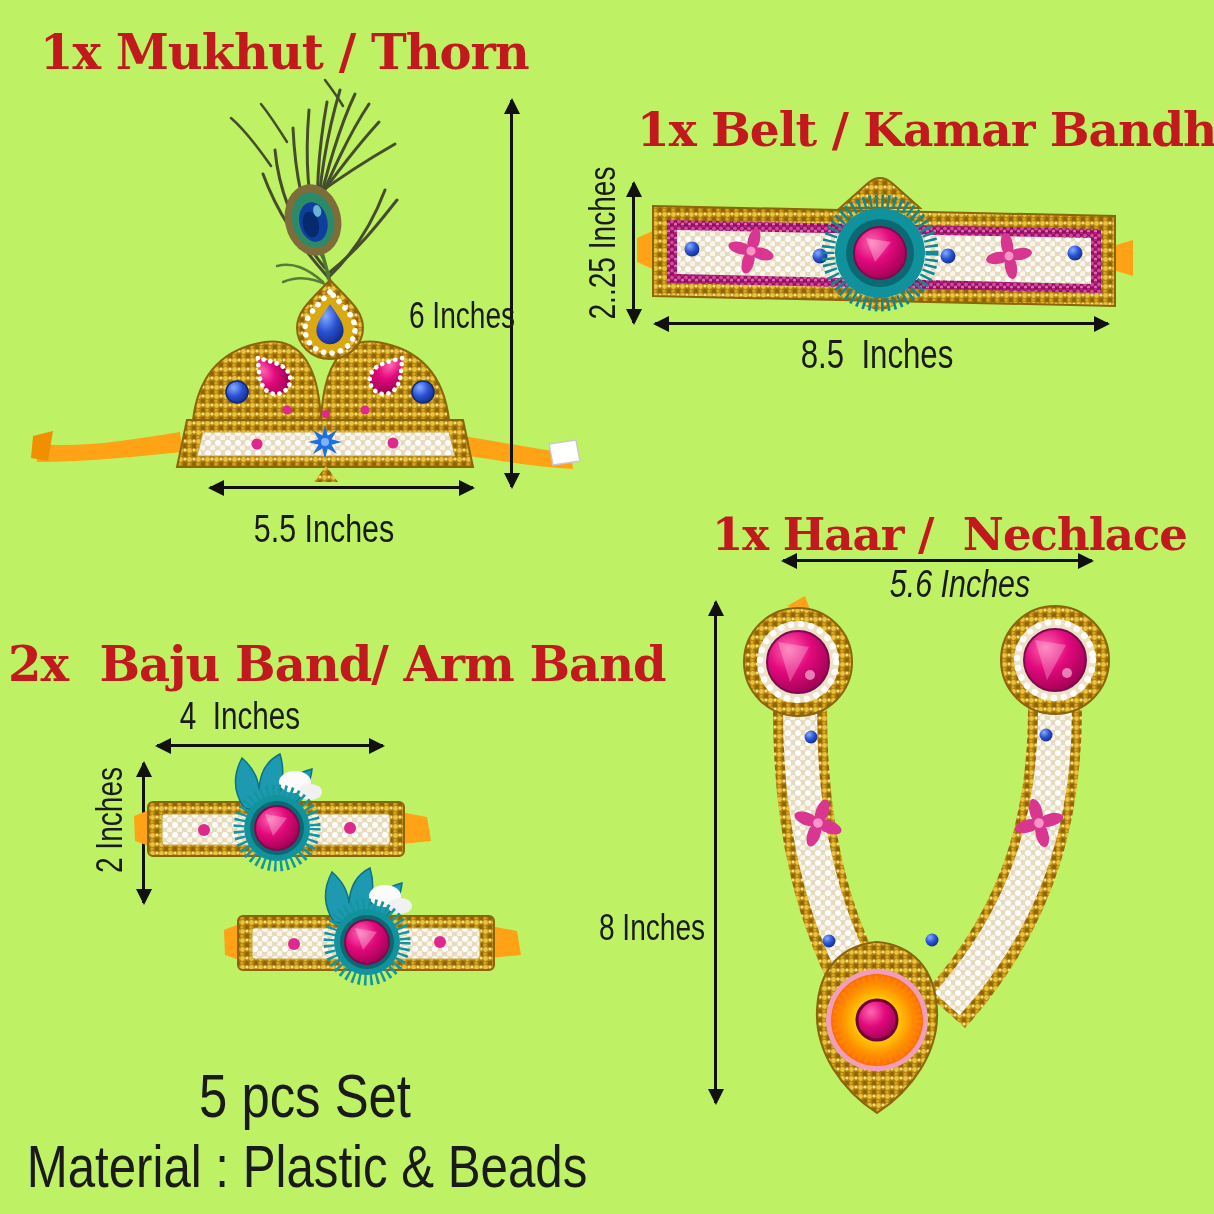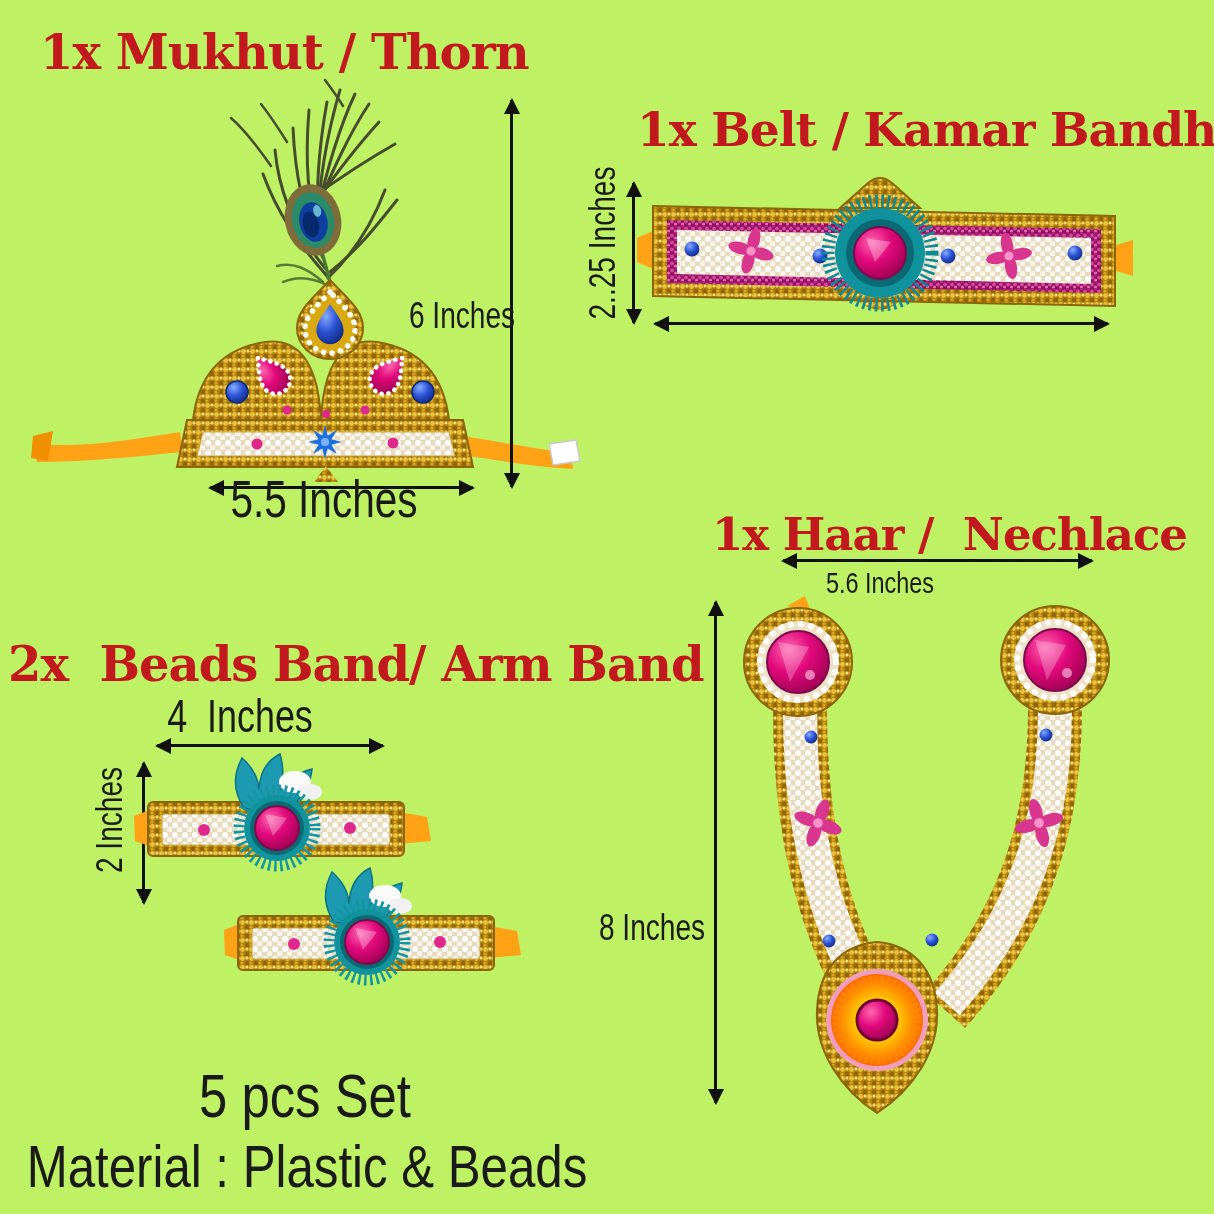--- a/index.html
+++ b/index.html
@@ -166,21 +166,21 @@
       <circle cx="300" cy="372" r="4" fill="#7fb3ff"></circle>
       <circle cx="232" cy="374" r="5.5" fill="#e0288c"></circle>
       <circle cx="368" cy="373" r="5.5" fill="#e0288c"></circle>
       <polygon points="289,412 313,412 301,396" fill="url(#pGold)"></polygon>
     </g>
   </svg>
 
   <div class="dim dim-v" style="left:510px; top:100px; height:387px;"></div>
   <div class="lbl" style="left:462px; top:316px; font-size:36px;"><span>6 Inches</span></div>
   <div class="dim dim-h" style="left:210px; top:486px; width:263px;"></div>
-  <div class="lbl" style="left:324px; top:499px; font-size:52px;"><span>5.5 Inches</span></div>
+  <div class="lbl" style="left:324px; top:528px; font-size:39px;"><span>5.5 Inches</span></div>
 
   <h2 class="ttl" style="left:637px; top:106px; font-size:47px;">1x Belt / Kamar Bandh</h2>
 
   <svg class="art" style="left:635px; top:176px;" width="500" height="160" viewBox="0 0 500 160">
     <polygon points="2,62 20,54 20,94 2,86" fill="var(--orange,#ffa216)"></polygon>
     <polygon points="478,70 498,64 498,100 478,94" fill="var(--orange,#ffa216)"></polygon>
     <g>
       <path d="M205,32 L233,7 Q245,-3 257,7 L285,32 Z" fill="url(#pGold)" stroke="#8a650a" stroke-width="2"></path>
       <path d="M220,122 Q245,146 268,122 Z" fill="url(#pGold)"></path>
       <path d="M18,30 L480,40 L480,130 L18,120 Z" fill="url(#pGold)" stroke="#8a650a" stroke-width="2"></path>
@@ -198,39 +198,40 @@
       <circle cx="245" cy="77" r="45" fill="#10929c"></circle>
       <circle cx="245" cy="77" r="34" fill="#0a6a73"></circle>
       <circle cx="245" cy="77" r="26" fill="url(#gMag)" stroke="#7c0b4e" stroke-width="2"></circle>
       <path d="M231,62 L256,66 L240,86 Z" fill="#ffffff" opacity="0.3"></path>
     </g>
   </svg>
 
   <div class="lbl rot" style="left:603px; top:243px; font-size:36px;"><span>2..25 Inches</span></div>
   <div class="dim dim-v" style="left:632px; top:183px; height:140px;"></div>
   <div class="dim dim-h" style="left:655px; top:322px; width:453px;"></div>
-
-  <h2 class="ttl" style="left:8px; top:640px; font-size:48px;">2x  Beads Band/ Arm Band</h2>
-
-  <div class="lbl" style="left:240px; top:716px; font-size:46px;"><span>4  Inches</span></div>
+  <div class="lbl" style="left:877px; top:354px; font-size:40px;"><span>8.5  Inches</span></div>
+
+  <h2 class="ttl" style="left:8px; top:640px; font-size:48px;">2x  Baju Band/ Arm Band</h2>
+
+  <div class="lbl" style="left:240px; top:716px; font-size:38px;"><span>4  Inches</span></div>
   <div class="dim dim-h" style="left:157px; top:744px; width:226px;"></div>
   <div class="lbl rot" style="left:110px; top:820px; font-size:36px;"><span>2 Inches</span></div>
   <div class="dim dim-v" style="left:142px; top:763px; height:140px;"></div>
 
   <svg class="art" style="left:132px; top:752px;" width="300" height="120" viewBox="0 0 300 120">
     <use href="#armbandShape"></use>
   </svg>
   <svg class="art" style="left:222px; top:866px;" width="300" height="120" viewBox="0 0 300 120">
     <use href="#armbandShape"></use>
   </svg>
 
   <h2 class="ttl" style="left:712px; top:512px; font-size:45px;">1x Haar /  Nechlace</h2>
 
   <div class="dim dim-h" style="left:783px; top:559px; width:309px;"></div>
-  <div class="lbl" style="left:880px; top:583px; font-size:30px;"><span>5.6 Inches</span></div>
+  <div class="lbl" style="left:960px; top:583px; font-size:39px;font-style:italic;"><span>5.6 Inches</span></div>
   <div class="dim dim-v" style="left:714px; top:602px; height:501px;"></div>
   <div class="lbl" style="left:652px; top:928px; font-size:36px;text-align:center;"><span>8 Inches</span></div>
 
   <svg class="art" style="left:705px; top:590px;" width="420" height="530" viewBox="0 0 420 530">
     <g>
       <path d="M95,120 C95,225 112,330 172,425" fill="none" stroke="url(#pGold)" stroke-width="54"></path>
       <path d="M95,122 C95,223 113,326 170,418" fill="none" stroke="url(#pPearl)" stroke-width="34"></path>
     </g>
     <g>
       <path d="M350,118 C350,215 330,320 240,420" fill="none" stroke="url(#pGold)" stroke-width="54"></path>

